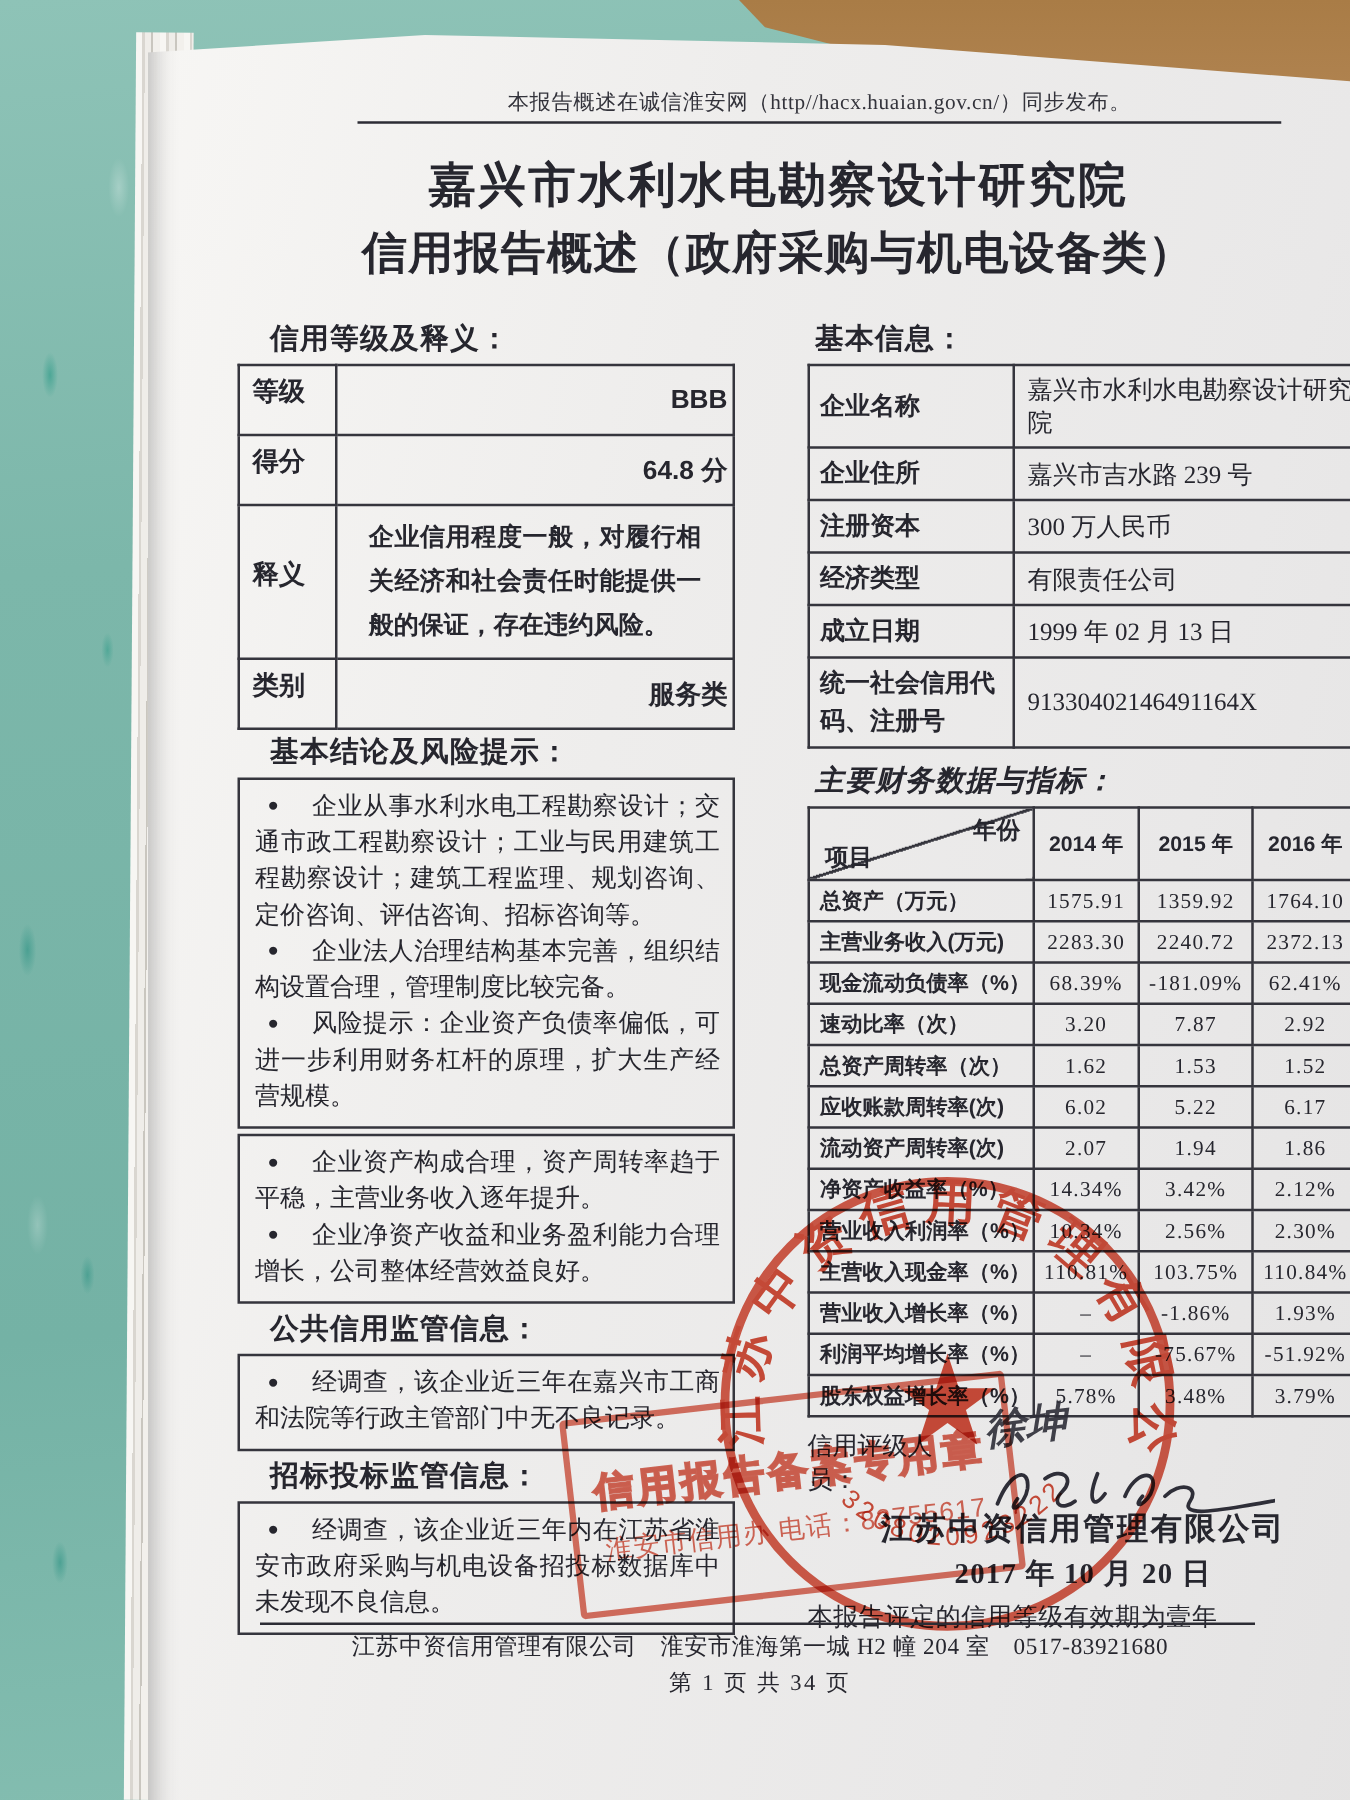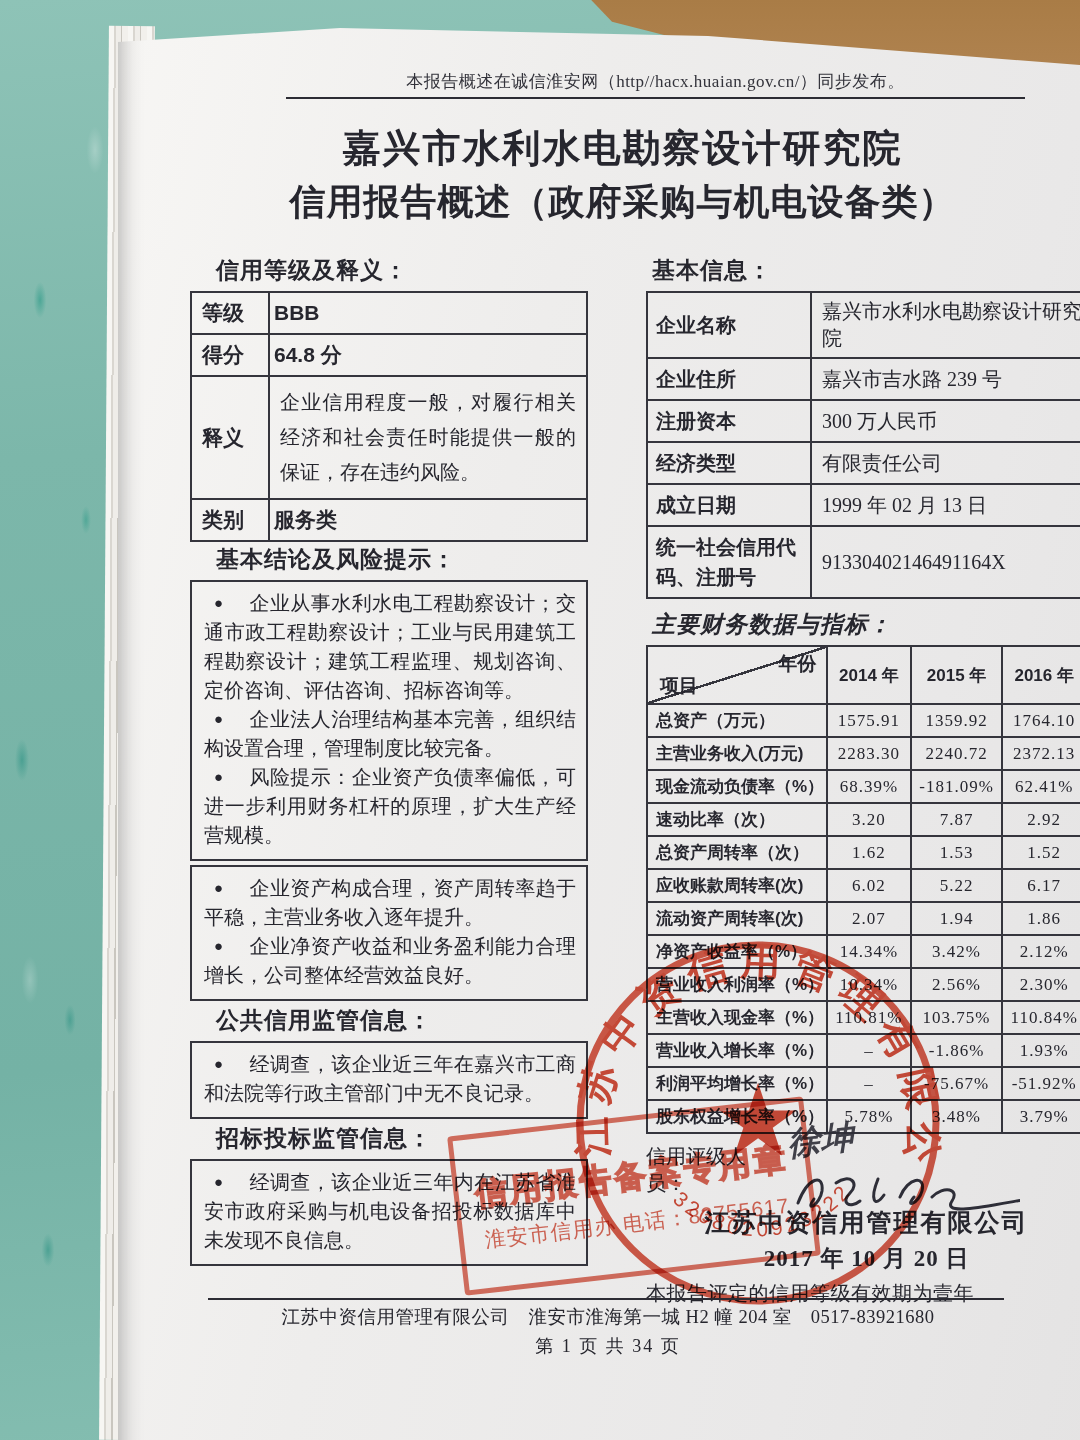--- a/index.html
+++ b/index.html
@@ -53,23 +53,23 @@
   .title2{margin:4px 0 0 0;text-align:center;font-size:36px;font-weight:bold;letter-spacing:1px;}
   
   .cols{display:flex;gap:26px;margin-top:26px;}
   .col-l{width:398px;flex:none;}
   .col-r{width:441px;flex:none;position:relative;padding-left:32px;}
   h2{font-size:23px;margin:2px 0 5px 26px;font-weight:bold;font-family:"Liberation Sans","DejaVu Sans",sans-serif;letter-spacing:1px;}
   .col-r h2{margin-left:6px;}
   
   table{border-collapse:collapse;width:100%;}
   .rating-table th,.rating-table td{border:2px solid #35353d;}
-  .rating-table th{width:64px;font-size:21px;text-align:left;padding:6px 2px 6px 10px;font-family:"Liberation Sans","DejaVu Sans",sans-serif;}
-  .rating-table td{font-size:21px;text-align:left;font-weight:bold;font-family:"Liberation Sans","DejaVu Sans",sans-serif;padding:6px 4px;}
-  .rating-table tr.tall td{font-weight:normal;font-family:"Liberation Serif","DejaVu Serif",serif;text-align:justify;font-size:20px;line-height:1.75;padding:8px 10px;}
+  .rating-table th{width:64px;font-size:21px;text-align:left;padding:6px 2px 20px 10px;font-family:"Liberation Sans","DejaVu Sans",sans-serif;}
+  .rating-table td{font-size:21px;text-align:right;font-weight:bold;font-family:"Liberation Sans","DejaVu Sans",sans-serif;padding:6px 4px;}
+  .rating-table tr.tall td{font-weight:bold;font-family:"Liberation Serif","DejaVu Serif",serif;text-align:justify;font-size:20px;line-height:1.75;padding:8px 25px;}
   
   .box{border:2px solid #35353d;padding:7px 10px 9px 12px;margin-bottom:4px;}
   .box p{margin:0;font-size:20px;line-height:29px;text-align:justify;}
   .blt{font-size:15px;vertical-align:2px;margin:0 26px 0 10px;}
   
   .info-table th,.info-table td{border:2px solid #35353d;}
   .info-table th{width:152px;font-size:20px;text-align:left;padding:5px 2px 5px 8px;font-family:"Liberation Sans","DejaVu Sans",sans-serif;line-height:1.5;}
   .info-table td{font-size:20px;padding:5px 2px 5px 10px;}
   
   .fin-table{margin-top:2px;}

